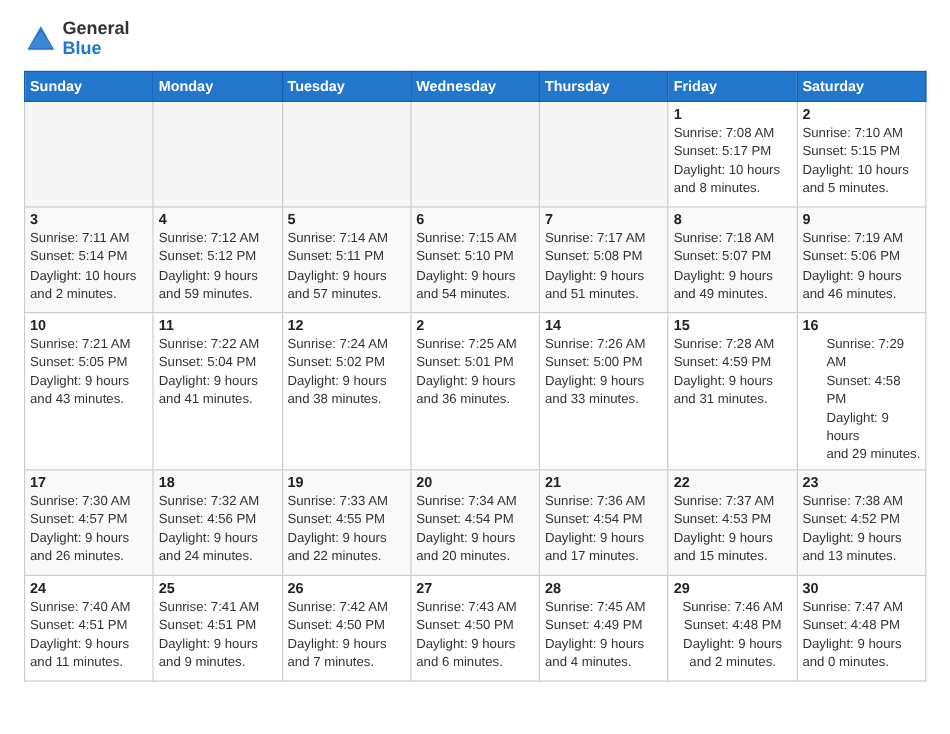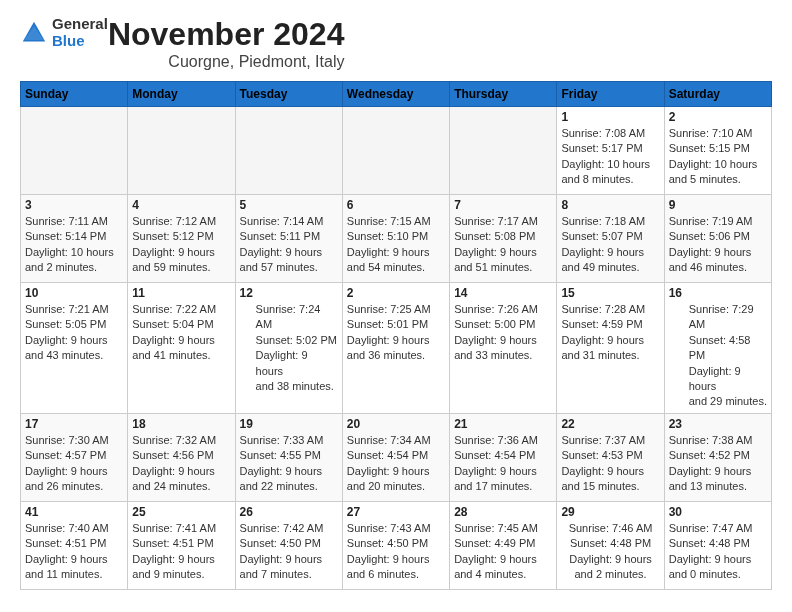--- a/index.html
+++ b/index.html
@@ -10,20 +10,21 @@
       height: 612px;
       overflow: hidden;
     }
     .page {
       width: 792px;
       height: 612px;
       padding: 16px 20px 10px 20px;
     }
     .header {
       display: flex;
+      justify-content: space-between;
       align-items: flex-start;
       margin-bottom: 10px;
     }
     .logo {
       display: flex;
       align-items: center;
     }
     .logo-text {
       display: flex;
       flex-direction: column;
@@ -51,21 +52,21 @@
       font-weight: normal;
       color: #444;
     }
     .calendar {
       width: 100%;
       border-collapse: collapse;
       table-layout: fixed;
     }
     .calendar thead tr th {
       background: #2277cc;
-      color: #000000;
+      color: #ffffff;
       font-size: 12px;
       font-weight: bold;
       padding: 5px 4px;
       border: 1px solid #1a5faa;
       text-align: left;
     }
     .calendar tbody tr td {
       border: 1px solid #ccc;
       vertical-align: top;
       padding: 3px 4px;
@@ -100,24 +101,20 @@
     <div class="logo">
       <svg class="logo-icon" viewBox="0 0 40 40">
         <polygon points="20,4 36,32 4,32" fill="#2277cc"></polygon>
         <polygon points="20,10 34,30 6,30" fill="#5599dd" opacity="0.5"></polygon>
       </svg>
       <div class="logo-text">
         <span>General</span>
         <span>Blue</span>
       </div>
     </div>
-    <div class="title-block">
-      <h1>November 2024</h1>
-      <h2>Cuorgne, Piedmont, Italy</h2>
-    </div>
   </div>
 
   <table class="calendar">
     <thead>
       <tr>
       <th>Sunday</th>
           <th>Monday</th>
           <th>Tuesday</th>
           <th>Wednesday</th>
           <th>Thursday</th>
@@ -208,21 +205,21 @@
           </td>
           <td>
             <span class="day-num">11</span>
             <div class="day-info" style="white-space: pre-line;">Sunrise: 7:22 AM
 Sunset: 5:04 PM
 Daylight: 9 hours
 and 41 minutes.</div>
           </td>
           <td>
             <span class="day-num">12</span>
-            <div class="day-info" style="white-space: pre-line; margin-left: 16px;">Sunrise: 7:24 AM
+            <div class="day-info" style="white-space: pre-line;">Sunrise: 7:24 AM
 Sunset: 5:02 PM
 Daylight: 9 hours
 and 38 minutes.</div>
           </td>
           <td>
             <span class="day-num">2</span>
             <div class="day-info" style="white-space: pre-line;">Sunrise: 7:25 AM
 Sunset: 5:01 PM
 Daylight: 9 hours
 and 36 minutes.</div>
@@ -295,21 +292,21 @@
           <td>
             <span class="day-num">23</span>
             <div class="day-info" style="white-space: pre-line;">Sunrise: 7:38 AM
 Sunset: 4:52 PM
 Daylight: 9 hours
 and 13 minutes.</div>
           </td>
         </tr>
         <tr>
           <td>
-            <span class="day-num">41</span>
+            <span class="day-num">24</span>
             <div class="day-info" style="white-space: pre-line;">Sunrise: 7:40 AM
 Sunset: 4:51 PM
 Daylight: 9 hours
 and 11 minutes.</div>
           </td>
           <td>
             <span class="day-num">25</span>
             <div class="day-info" style="white-space: pre-line;">Sunrise: 7:41 AM
 Sunset: 4:51 PM
 Daylight: 9 hours

